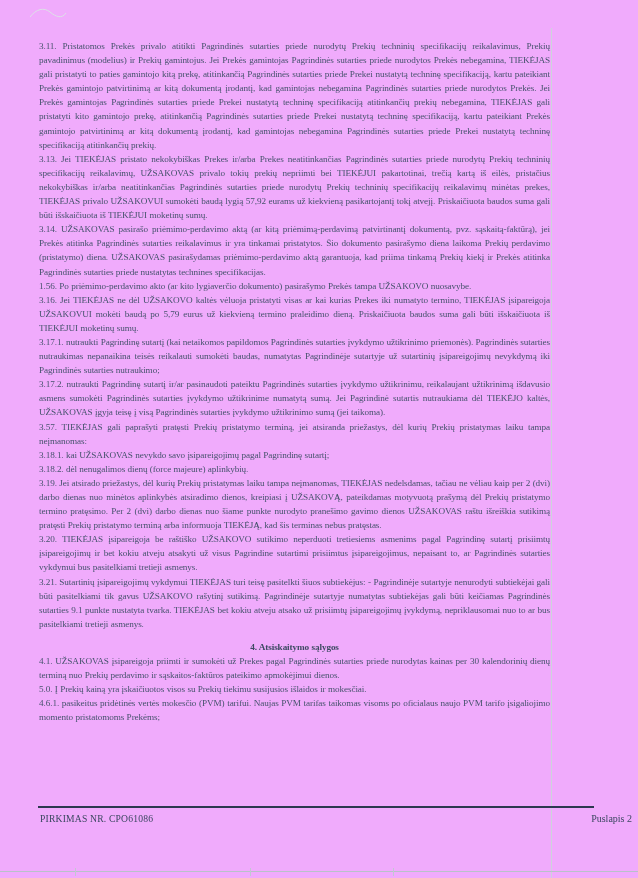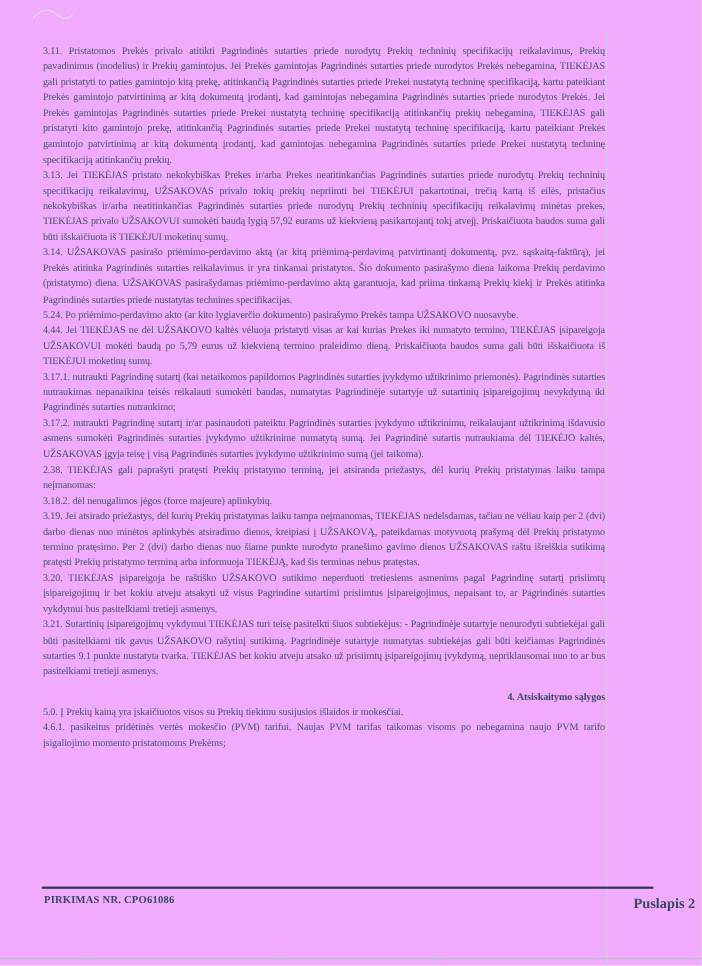--- a/index.html
+++ b/index.html
@@ -29,45 +29,45 @@
     word-spacing: 0.2px;
   }
   .doc-text p.clause {
     margin: 0;
     padding: 0;
   }
   .doc-text p.heading {
     font-weight: bold;
     color: #3d4a63;
     margin-top: 9px;
-    text-align: right;
+    text-align: center;
   }
   .footer-rule {
     position: absolute;
     left: 38px;
     top: 806px;
     width: 556px;
     height: 2px;
     background: #2c3850;
   }
   .footer-left {
     position: absolute;
     left: 40px;
     top: 813px;
     font-size: 9.6px;
-    font-weight: bold;
+    font-weight: normal;
     color: #3a4760;
     letter-spacing: 0.2px;
   }
   .footer-right {
     position: absolute;
     right: 46px;
     top: 813px;
-    font-size: 13px;
-    font-weight: bold;
+    font-size: 10px;
+    font-weight: normal;
     color: #3a4760;
   }
   .scan-vline {
     position: absolute;
     left: 551px;
     top: 28px;
     width: 1px;
     height: 850px;
     background: #cdd3db;
   }
@@ -99,32 +99,34 @@
 
   <svg class="pen-mark" width="42" height="20" viewBox="0 0 42 20">
     <path d="M4 14 C 10 6, 18 4, 24 9 S 36 16, 40 10" fill="none" stroke="#dde1e7" stroke-width="1"></path>
   </svg>
 
   <div class="doc-text">
 
   <p class="clause">3.11. Pristatomos Prekės privalo atitikti Pagrindinės sutarties priede nurodytų Prekių techninių specifikacijų reikalavimus, Prekių pavadinimus (modelius) ir Prekių gamintojus. Jei Prekės gamintojas Pagrindinės sutarties priede nurodytos Prekės nebegamina, TIEKĖJAS gali pristatyti to paties gamintojo kitą prekę, atitinkančią Pagrindinės sutarties priede Prekei nustatytą techninę specifikaciją, kartu pateikiant Prekės gamintojo patvirtinimą ar kitą dokumentą įrodantį, kad gamintojas nebegamina Pagrindinės sutarties priede nurodytos Prekės. Jei Prekės gamintojas Pagrindinės sutarties priede Prekei nustatytą techninę specifikaciją atitinkančių prekių nebegamina, TIEKĖJAS gali pristatyti kito gamintojo prekę, atitinkančią Pagrindinės sutarties priede Prekei nustatytą techninę specifikaciją, kartu pateikiant Prekės gamintojo patvirtinimą ar kitą dokumentą įrodantį, kad gamintojas nebegamina Pagrindinės sutarties priede Prekei nustatytą techninę specifikaciją atitinkančių prekių.</p>
       <p class="clause">3.13. Jei TIEKĖJAS pristato nekokybiškas Prekes ir/arba Prekes neatitinkančias Pagrindinės sutarties priede nurodytų Prekių techninių specifikacijų reikalavimų, UŽSAKOVAS privalo tokių prekių nepriimti bei TIEKĖJUI pakartotinai, trečią kartą iš eilės, pristačius nekokybiškas ir/arba neatitinkančias Pagrindinės sutarties priede nurodytų Prekių techninių specifikacijų reikalavimų minėtas prekes, TIEKĖJAS privalo UŽSAKOVUI sumokėti baudą lygią 57,92 eurams už kiekvieną pasikartojantį tokį atvejį. Priskaičiuota baudos suma gali būti išskaičiuota iš TIEKĖJUI moketinų sumų.</p>
       <p class="clause">3.14. UŽSAKOVAS pasirašo priėmimo-perdavimo aktą (ar kitą priėmimą-perdavimą patvirtinantį dokumentą, pvz. sąskaitą-faktūrą), jei Prekės atitinka Pagrindinės sutarties reikalavimus ir yra tinkamai pristatytos. Šio dokumento pasirašymo diena laikoma Prekių perdavimo (pristatymo) diena. UŽSAKOVAS pasirašydamas priėmimo-perdavimo aktą garantuoja, kad priima tinkamą Prekių kiekį ir Prekės atitinka Pagrindinės sutarties priede nustatytas technines specifikacijas.</p>
-      <p class="clause">5.24. Po priėmimo-perdavimo akto (ar kito lygiaverčio dokumento) pasirašymo Prekės tampa UŽSAKOVO nuosavybe.</p>
-      <p class="clause">4.44. Jei TIEKĖJAS ne dėl UŽSAKOVO kaltės vėluoja pristatyti visas ar kai kurias Prekes iki numatyto termino, TIEKĖJAS įsipareigoja UŽSAKOVUI mokėti baudą po 5,79 eurus už kiekvieną termino praleidimo dieną. Priskaičiuota baudos suma gali būti išskaičiuota iš TIEKĖJUI moketinų sumų.</p>
+      <p class="clause">1.56. Po priėmimo-perdavimo akto (ar kito lygiaverčio dokumento) pasirašymo Prekės tampa UŽSAKOVO nuosavybe.</p>
+      <p class="clause">3.16. Jei TIEKĖJAS ne dėl UŽSAKOVO kaltės vėluoja pristatyti visas ar kai kurias Prekes iki numatyto termino, TIEKĖJAS įsipareigoja UŽSAKOVUI mokėti baudą po 5,79 eurus už kiekvieną termino praleidimo dieną. Priskaičiuota baudos suma gali būti išskaičiuota iš TIEKĖJUI moketinų sumų.</p>
       <p class="clause">3.17.1. nutraukti Pagrindinę sutartį (kai netaikomos papildomos Pagrindinės sutarties įvykdymo užtikrinimo priemonės). Pagrindinės sutarties nutraukimas nepanaikina teisės reikalauti sumokėti baudas, numatytas Pagrindinėje sutartyje už sutartinių įsipareigojimų nevykdymą iki Pagrindinės sutarties nutraukimo;</p>
       <p class="clause">3.17.2. nutraukti Pagrindinę sutartį ir/ar pasinaudoti pateiktu Pagrindinės sutarties įvykdymo užtikrinimu, reikalaujant užtikrinimą išdavusio asmens sumokėti Pagrindinės sutarties įvykdymo užtikrinime numatytą sumą. Jei Pagrindinė sutartis nutraukiama dėl TIEKĖJO kaltės, UŽSAKOVAS įgyja teisę į visą Pagrindinės sutarties įvykdymo užtikrinimo sumą (jei taikoma).</p>
-      <p class="clause">2.38. TIEKĖJAS gali paprašyti pratęsti Prekių pristatymo terminą, jei atsiranda priežastys, dėl kurių Prekių pristatymas laiku tampa neįmanomas:</p>
-      <p class="clause">3.18.2. dėl nenugalimos jėgos (force majeure) aplinkybių.</p>
+      <p class="clause">3.57. TIEKĖJAS gali paprašyti pratęsti Prekių pristatymo terminą, jei atsiranda priežastys, dėl kurių Prekių pristatymas laiku tampa neįmanomas:</p>
+      <p class="clause">3.18.1. kai UŽSAKOVAS nevykdo savo įsipareigojimų pagal Pagrindinę sutartį;</p>
+      <p class="clause">3.18.2. dėl nenugalimos dienų (force majeure) aplinkybių.</p>
       <p class="clause">3.19. Jei atsirado priežastys, dėl kurių Prekių pristatymas laiku tampa neįmanomas, TIEKĖJAS nedelsdamas, tačiau ne vėliau kaip per 2 (dvi) darbo dienas nuo minėtos aplinkybės atsiradimo dienos, kreipiasi į UŽSAKOVĄ, pateikdamas motyvuotą prašymą dėl Prekių pristatymo termino pratęsimo. Per 2 (dvi) darbo dienas nuo šiame punkte nurodyto pranešimo gavimo dienos UŽSAKOVAS raštu išreiškia sutikimą pratęsti Prekių pristatymo terminą arba informuoja TIEKĖJĄ, kad šis terminas nebus pratęstas.</p>
       <p class="clause">3.20. TIEKĖJAS įsipareigoja be raštiško UŽSAKOVO sutikimo neperduoti tretiesiems asmenims pagal Pagrindinę sutartį prisiimtų įsipareigojimų ir bet kokiu atveju atsakyti už visus Pagrindine sutartimi prisiimtus įsipareigojimus, nepaisant to, ar Pagrindinės sutarties vykdymui bus pasitelkiami tretieji asmenys.</p>
       <p class="clause">3.21. Sutartinių įsipareigojimų vykdymui TIEKĖJAS turi teisę pasitelkti šiuos subtiekėjus: -  Pagrindinėje sutartyje nenurodyti subtiekėjai gali būti pasitelkiami tik gavus UŽSAKOVO rašytinį sutikimą. Pagrindinėje sutartyje numatytas subtiekėjas gali būti keičiamas Pagrindinės sutarties 9.1 punkte nustatyta tvarka. TIEKĖJAS bet kokiu atveju atsako už prisiimtų įsipareigojimų įvykdymą, nepriklausomai nuo to ar bus pasitelkiami tretieji asmenys.</p>
       <p class="clause heading">4. Atsiskaitymo sąlygos</p>
+      <p class="clause">4.1. UŽSAKOVAS įsipareigoja priimti ir sumokėti už Prekes pagal Pagrindinės sutarties priede nurodytas kainas per 30 kalendorinių dienų terminą nuo Prekių perdavimo ir sąskaitos-faktūros pateikimo apmokėjimui dienos.</p>
       <p class="clause">5.0. Į Prekių kainą yra įskaičiuotos visos su Prekių tiekimu susijusios išlaidos ir mokesčiai.</p>
-      <p class="clause">4.6.1. pasikeitus pridėtinės vertės mokesčio (PVM) tarifui. Naujas PVM tarifas taikomas visoms po nebegamina naujo PVM tarifo įsigaliojimo momento pristatomoms Prekėms;</p>
+      <p class="clause">4.6.1. pasikeitus pridėtinės vertės mokesčio (PVM) tarifui. Naujas PVM tarifas taikomas visoms po oficialaus naujo PVM tarifo įsigaliojimo momento pristatomoms Prekėms;</p>
     </div>
 
   <div class="scan-vline"></div>
   <div class="scan-hline-bottom"></div>
   <div class="scan-tick" style="left:75px"></div>
   <div class="scan-tick" style="left:250px"></div>
   <div class="scan-tick" style="left:393px"></div>
 
   <div class="footer-rule"></div>
   <div class="footer-left">PIRKIMAS NR. CPO61086</div>

